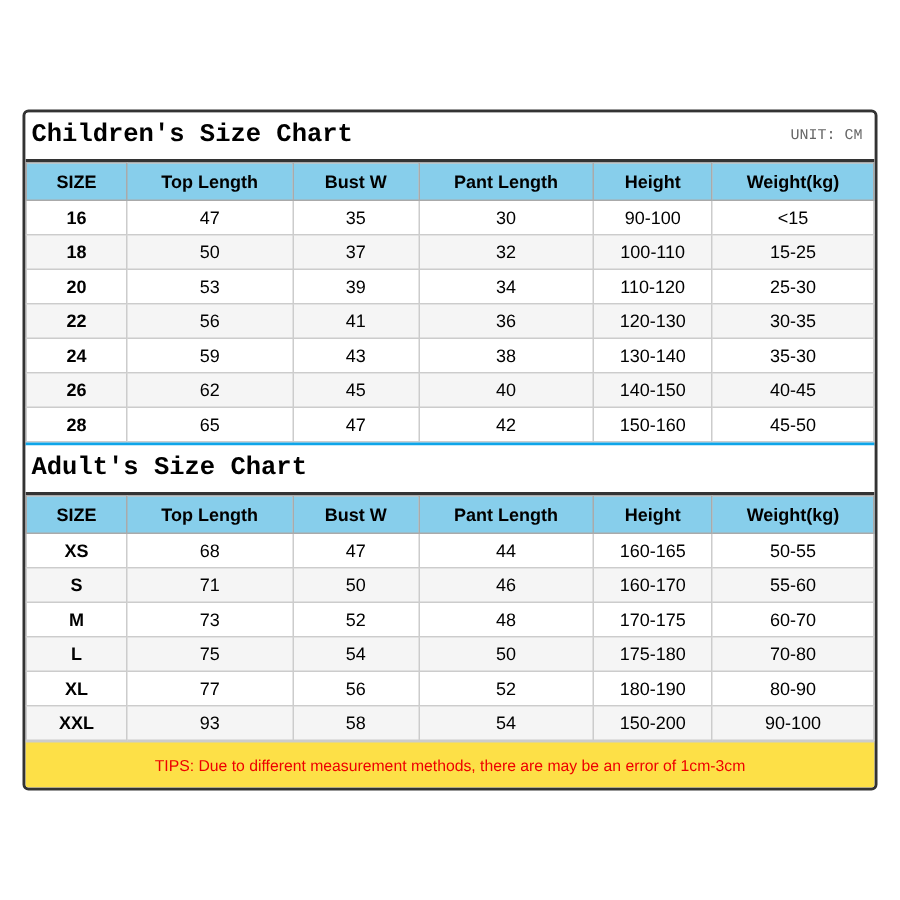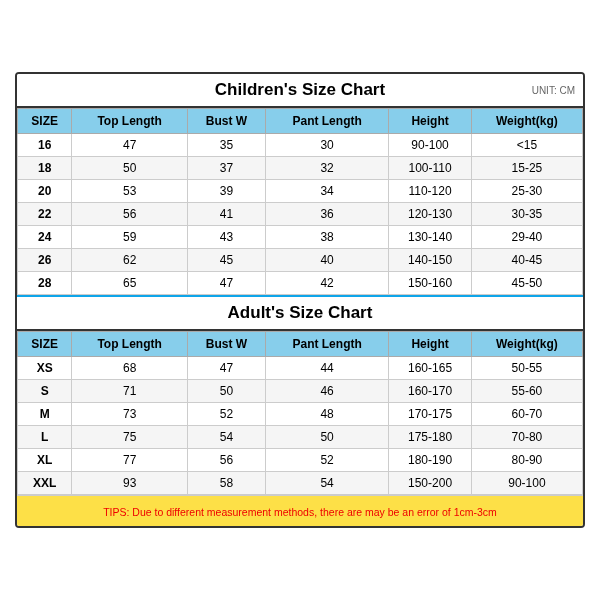--- a/index.html
+++ b/index.html
@@ -13,24 +13,25 @@
       justify-content: center;
     }
     .container {
       width: 570px;
       border: 2px solid #333;
       border-radius: 4px;
       overflow: hidden;
     }
     .section-title-row {
       background: #fff;
-      text-align: center;
+      text-align: left;
       padding: 6px 4px;
       position: relative;
       border-bottom: 2px solid #333;
+      font-family: Liberation Mono, monospace;
     }
     .section-title {
       font-size: 17px;
       font-weight: bold;
       color: #000;
     }
     .unit-label {
       position: absolute;
       right: 8px;
       top: 50%;
@@ -40,21 +41,21 @@
     }
     table {
       width: 100%;
       border-collapse: collapse;
     }
     thead tr {
       background: #87CEEB;
     }
     th {
       border: 1px solid #aaa;
-      padding: 5px 3px;
+      padding: 5px 15px;
       font-size: 12px;
       font-weight: bold;
       text-align: center;
       color: #000;
     }
     td {
       border: 1px solid #ccc;
       padding: 4px 3px;
       font-size: 12px;
       text-align: center;
@@ -135,21 +136,21 @@
           <td>36</td>
           <td>120-130</td>
           <td>30-35</td>
         </tr>
         <tr>
           <td class="td-size">24</td>
           <td>59</td>
           <td>43</td>
           <td>38</td>
           <td>130-140</td>
-          <td>29-40</td>
+          <td>35-30</td>
         </tr>
         <tr>
           <td class="td-size">26</td>
           <td>62</td>
           <td>45</td>
           <td>40</td>
           <td>140-150</td>
           <td>40-45</td>
         </tr>
         <tr>

